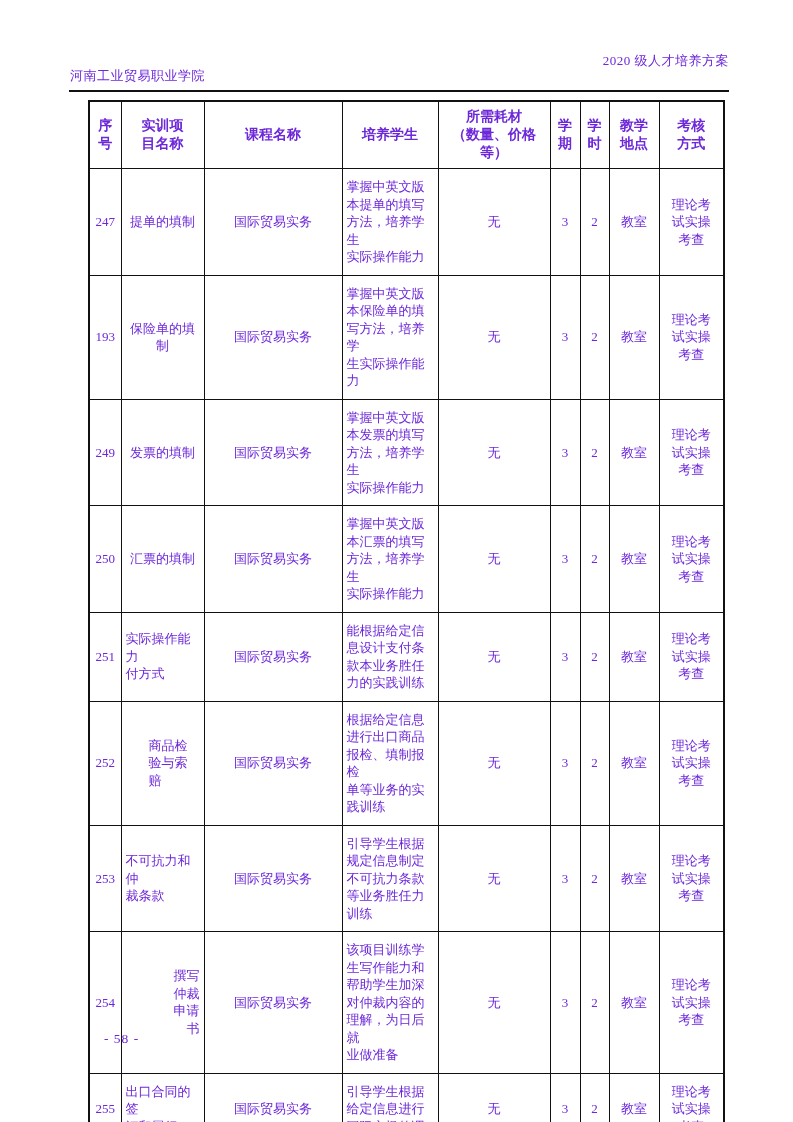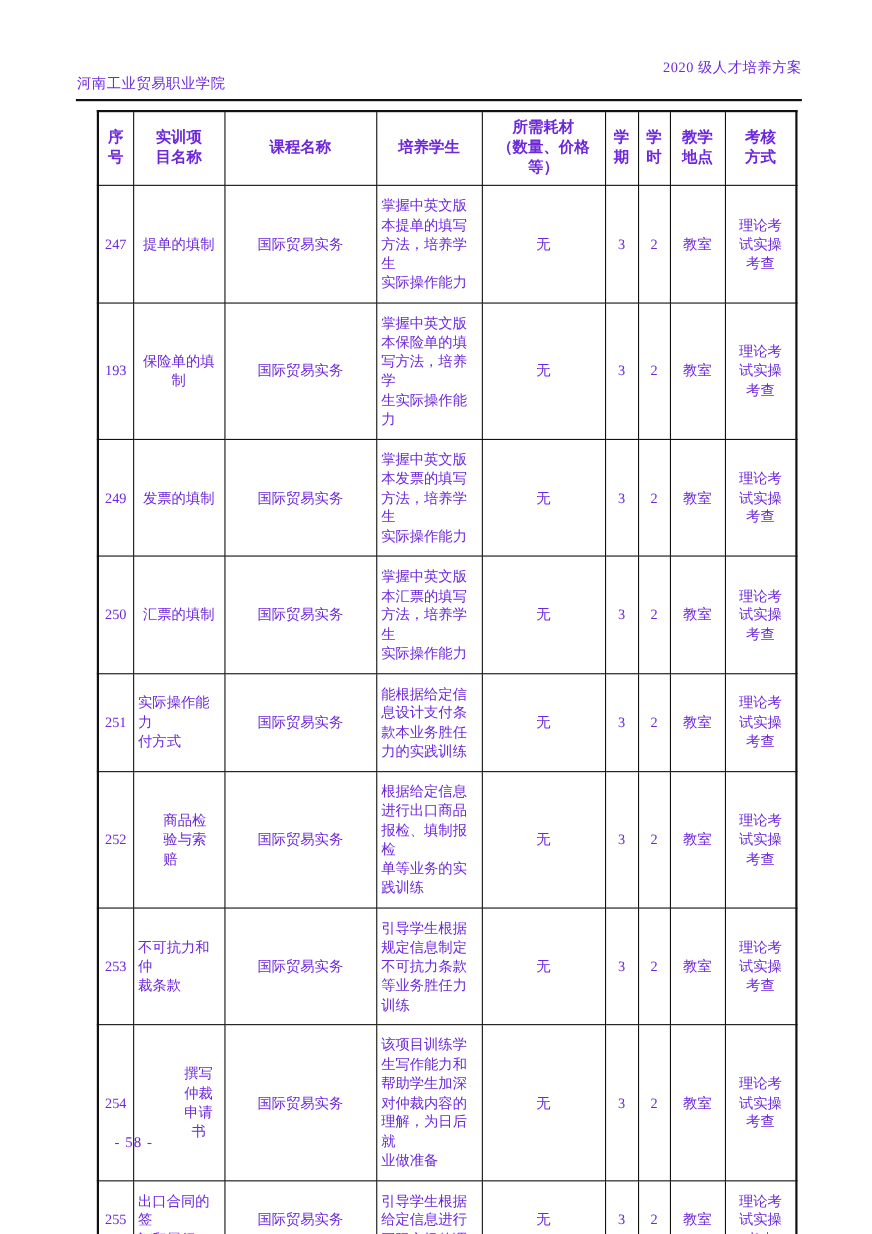--- a/index.html
+++ b/index.html
@@ -212,21 +212,21 @@
           <td class="col-materials">无</td>
           <td class="col-semester">3</td>
           <td class="col-hours">2</td>
           <td class="col-location">教室</td>
           <td class="col-assessment">理论考
 试实操
 考查</td>
         </tr>
         <tr>
           <td class="col-index">254</td>
-          <td class="col-project" style="text-align: center; padding-left: 40px;">撰写仲裁申请
+          <td class="col-project" style="text-align: right; padding-left: 40px;">撰写仲裁申请
 书</td>
           <td class="col-course">国际贸易实务</td>
           <td class="col-objective">该项目训练学
 生写作能力和
 帮助学生加深
 对仲裁内容的
 理解，为日后就
 业做准备</td>
           <td class="col-materials">无</td>
           <td class="col-semester">3</td>

